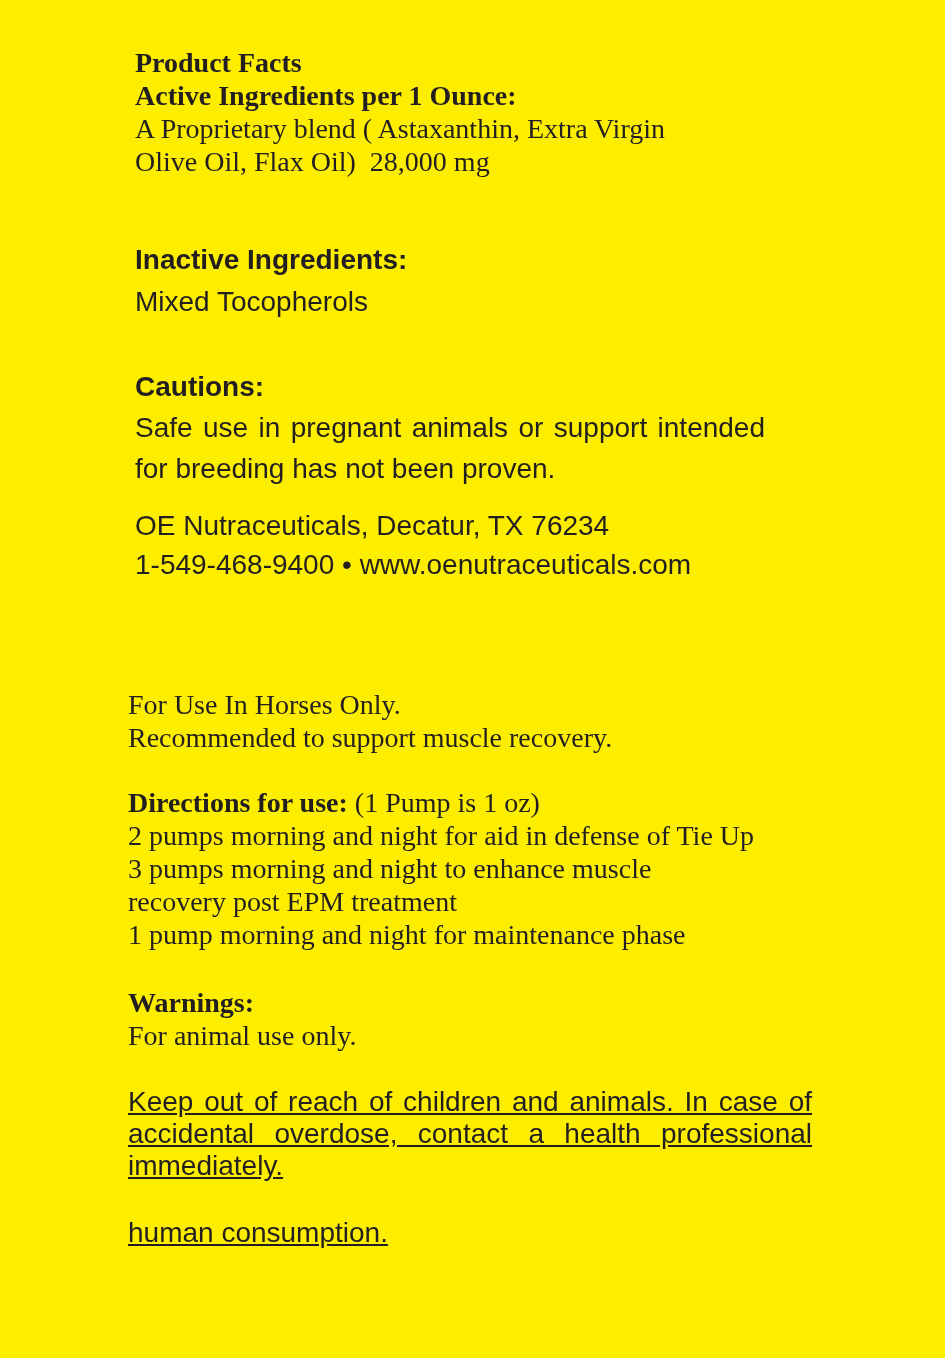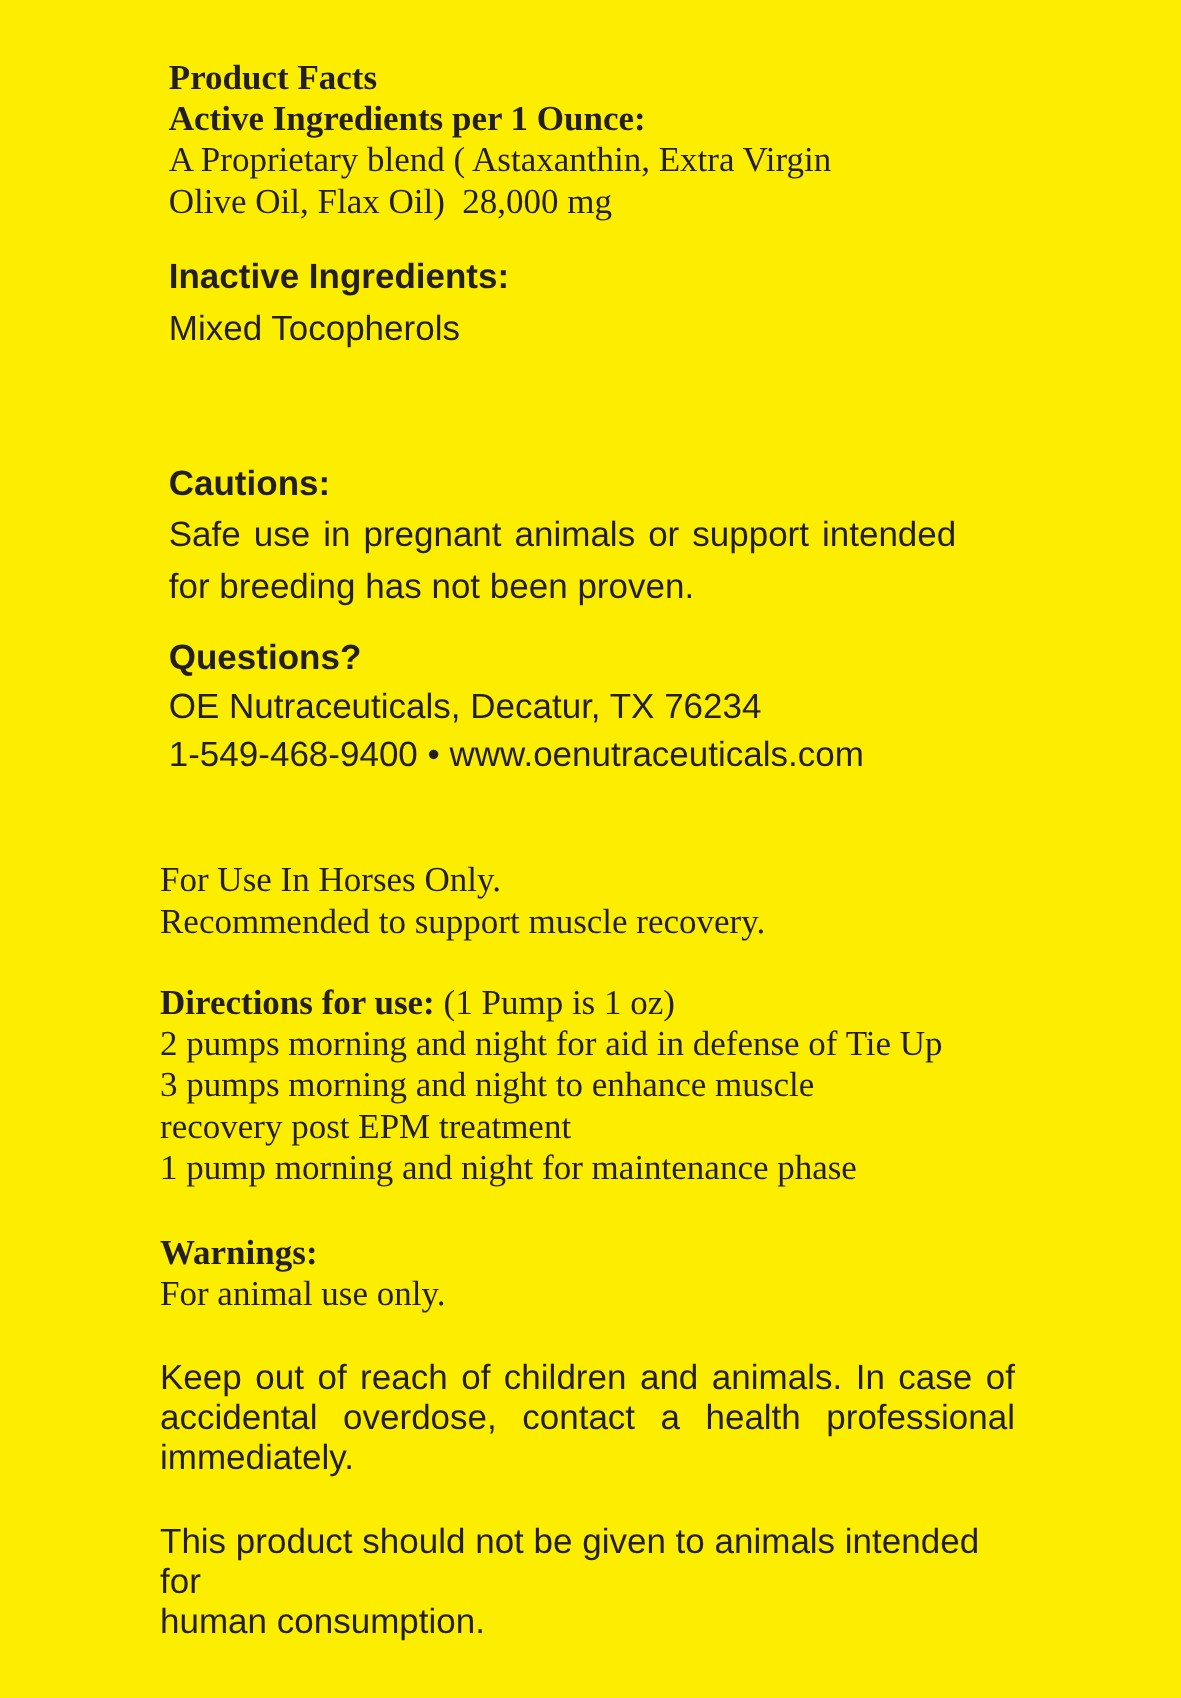--- a/index.html
+++ b/index.html
@@ -25,22 +25,22 @@
     position: absolute;
     left: 135px;
   }
   .section.bottom { left: 128px; }
   .line { white-space: pre-wrap; }
   .b { font-weight: bold; }
   
   .lh33 { line-height: 33px; font-family: Liberation Serif, serif; }
   .lh39 { line-height: 39px; }
   .lh41 { line-height: 41px; }
-  .lh42 { line-height: 42px; }
-  .lh32 { line-height: 32px; }
+  .lh42 { line-height: 42px; margin-top: 39px; }
+  .lh32 { line-height: 32px; text-decoration: underline; }
   
   .just {
     text-align: justify;
     text-align-last: justify;
   }
   .w-cautions { width: 630px; margin-top: 24px; }
   .w-wide { width: 684px; }
 </style>
 </head>
 <body>
@@ -57,21 +57,20 @@
   <div class="line">Mixed Tocopherols</div>
 </div>
 
 <div class="section lh41 w-cautions" style="top:342px">
   <div class="line b">Cautions:</div>
   <div class="line just">Safe use in pregnant animals or support intended</div>
   <div class="line">for breeding has not been proven.</div>
 </div>
 
 <div class="section lh39" style="top:506px">
-  <div class="line b">Questions?</div>
   <div class="line">OE Nutraceuticals, Decatur, TX 76234</div>
   <div class="line">1-549-468-9400 • www.oenutraceuticals.com</div>
 </div>
 
 <div class="section bottom lh33" style="top:688px">
   <div class="line">For Use In Horses Only.</div>
   <div class="line">Recommended to support muscle recovery.</div>
 </div>
 
 <div class="section bottom lh33" style="top:786px">
@@ -87,15 +86,14 @@
   <div class="line">For animal use only.</div>
 </div>
 
 <div class="section bottom lh32 w-wide" style="top:1086px">
   <div class="line just">Keep out of reach of children and animals. In case of</div>
   <div class="line just">accidental overdose, contact a health professional</div>
   <div class="line">immediately.</div>
 </div>
 
 <div class="section bottom lh32 w-wide" style="top:1217px">
-  <div class="line">This product should not be given to animals intended for</div>
   <div class="line">human consumption.</div>
 </div>
 
 </body></html>

